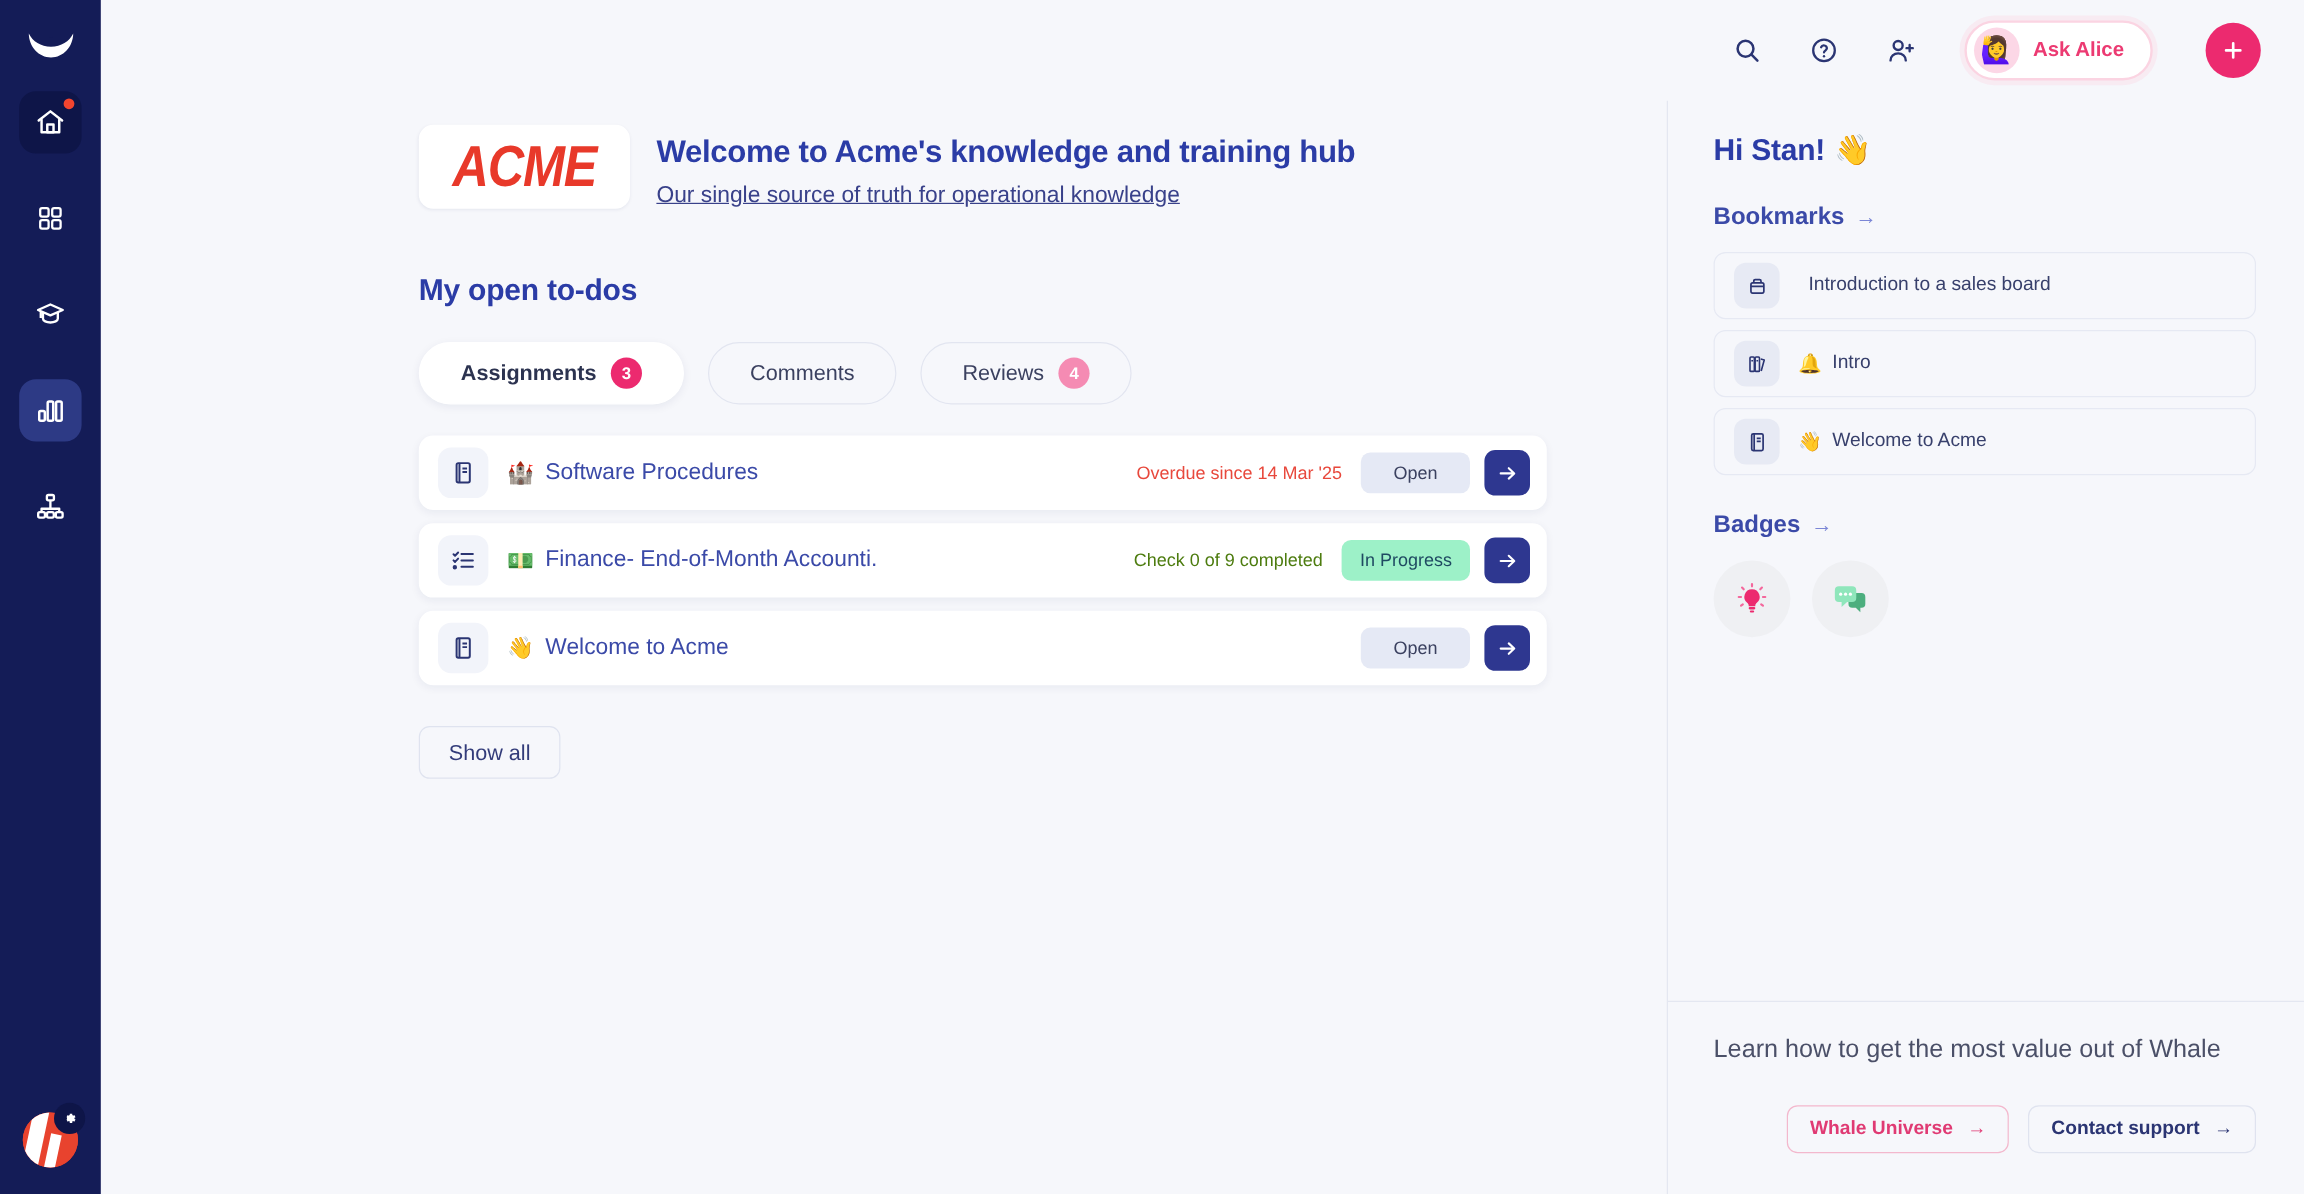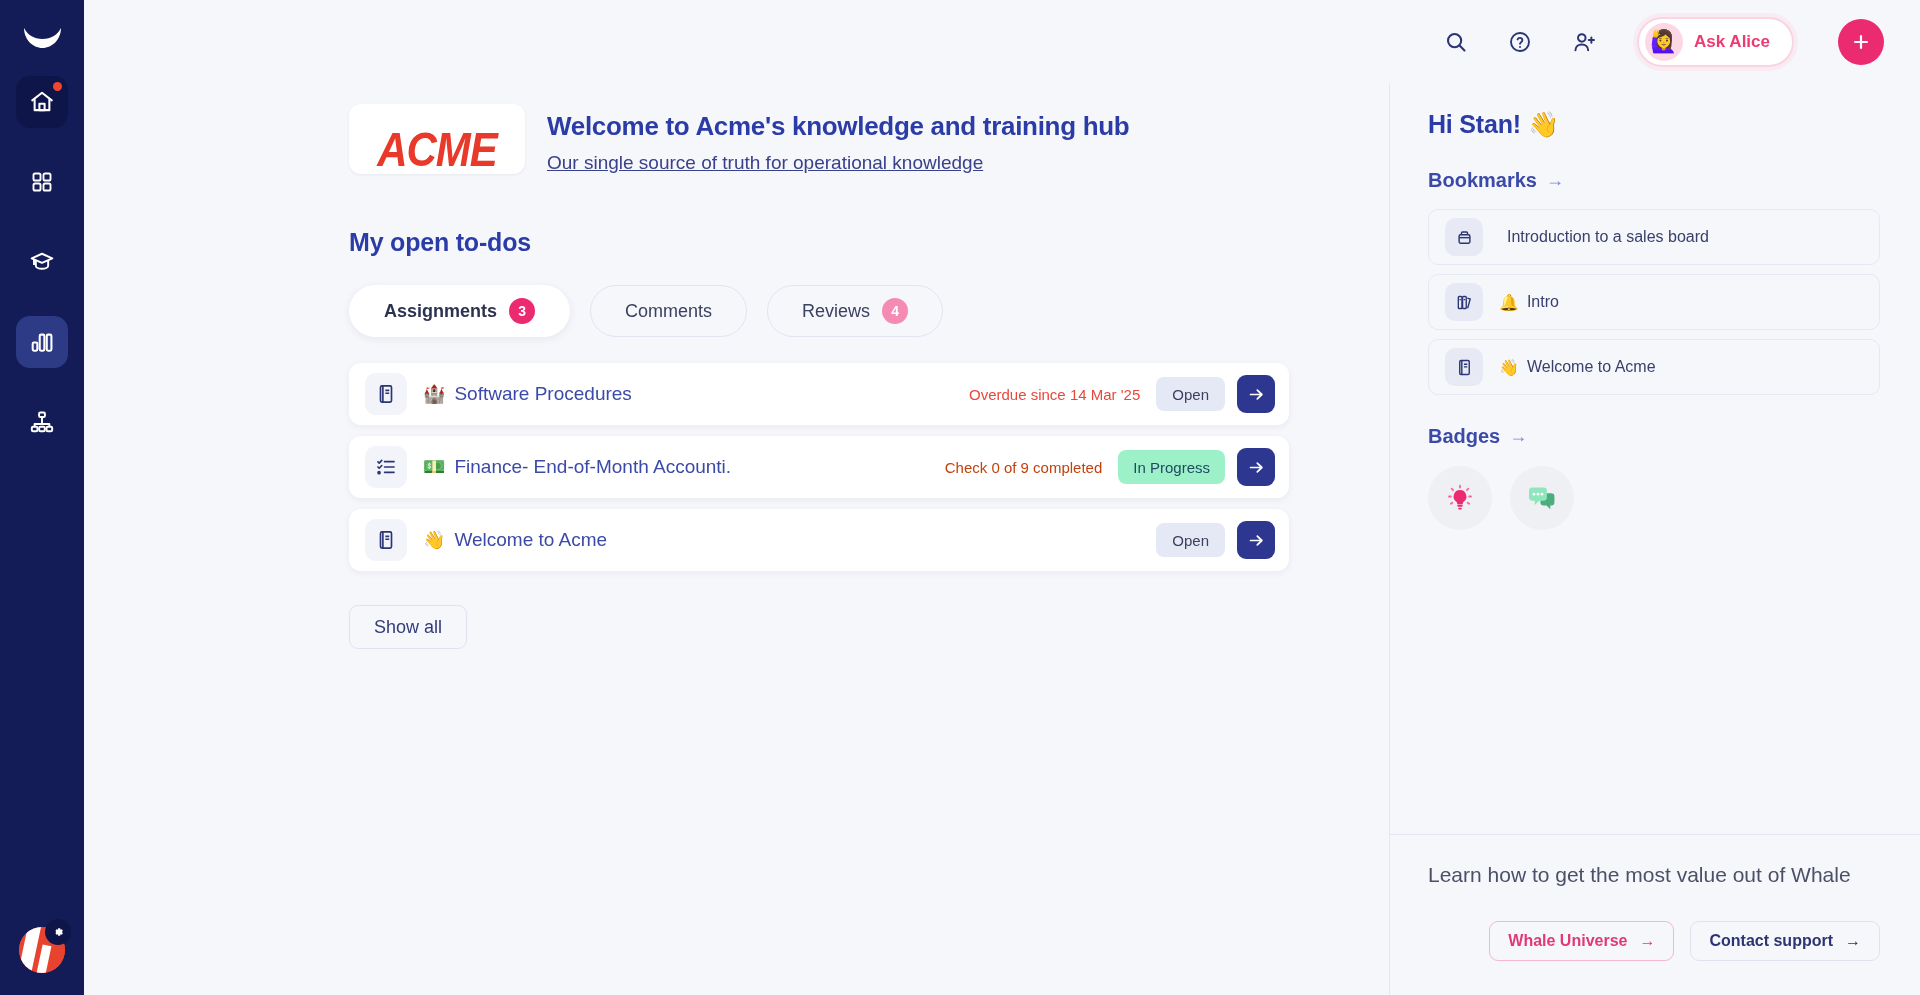--- a/index.html
+++ b/index.html
@@ -106,21 +106,21 @@
   .main {
     width: 1305px; flex: 0 0 1305px;
     padding: 20px 0 0 265px;
     overflow: hidden;
   }
 
   
   .hero { display: flex; align-items: flex-start; gap: 22px; }
   .hero-logo {
     width: 176px; height: 70px; border-radius: 12px;
-    background: #ffffff; display: flex; align-items: flex-end; justify-content: center;
+    background: #ffffff; display: flex; align-items: center; justify-content: center;
     box-shadow: 0 1px 3px rgba(20,28,87,.07);
     flex: 0 0 176px;
   }
   .hero-logo .acme {
     font-family: "Liberation Sans", sans-serif;
     font-weight: 700; font-style: italic;
     font-size: 42px; letter-spacing: -1px;
     color: #e8392a;
     transform: scaleY(1.15);
   }
@@ -169,24 +169,24 @@
     width: 42px; height: 42px; border-radius: 11px; background: #f2f4fa;
     display: flex; align-items: center; justify-content: center; flex: 0 0 42px;
     color: #2b3573;
   }
   .row-title {
     margin-left: 16px; font-size: 19px; color: #3b4aa8; font-weight: 400;
     display: flex; align-items: center; gap: 9px; white-space: nowrap;
   }
   .row-emoji { font-size: 18px; }
   .row-spacer { flex: 1 1 auto; }
-  .row-meta { font-size: 15px; color: #c2410c; margin-right: 16px; white-space: nowrap; }
+  .row-meta { font-size: 15px; color: #4d7c0f; margin-right: 16px; white-space: nowrap; }
   .row-meta.overdue { color: #e8483c; }
   .btn-open {
-    height: 34px; padding: 0 16px; border-radius: 8px;
+    height: 34px; padding: 0 27px; border-radius: 8px;
     background: #e5e9f5; color: #3b4160; font-size: 15px;
     display: flex; align-items: center; justify-content: center;
     cursor: pointer; border: none;
   }
   .badge-progress {
     height: 34px; padding: 0 15px; border-radius: 8px;
     background: #9df1c8; color: #1f4a62; font-size: 15px;
     display: flex; align-items: center; justify-content: center;
   }
   .btn-arrow {

